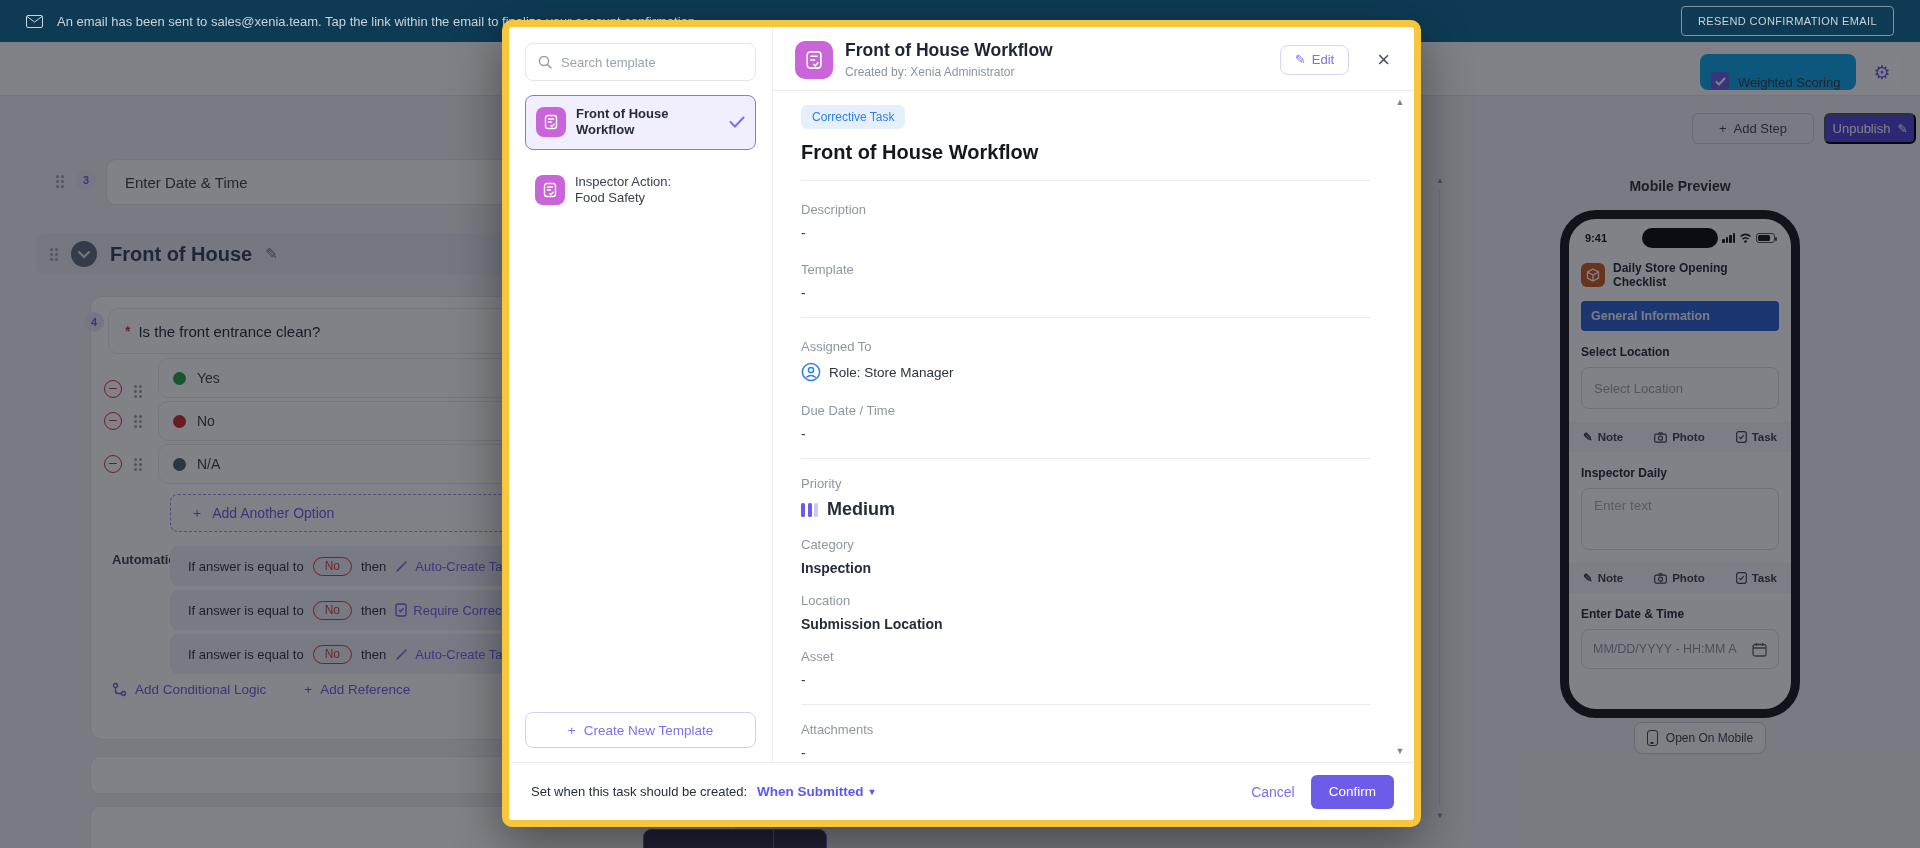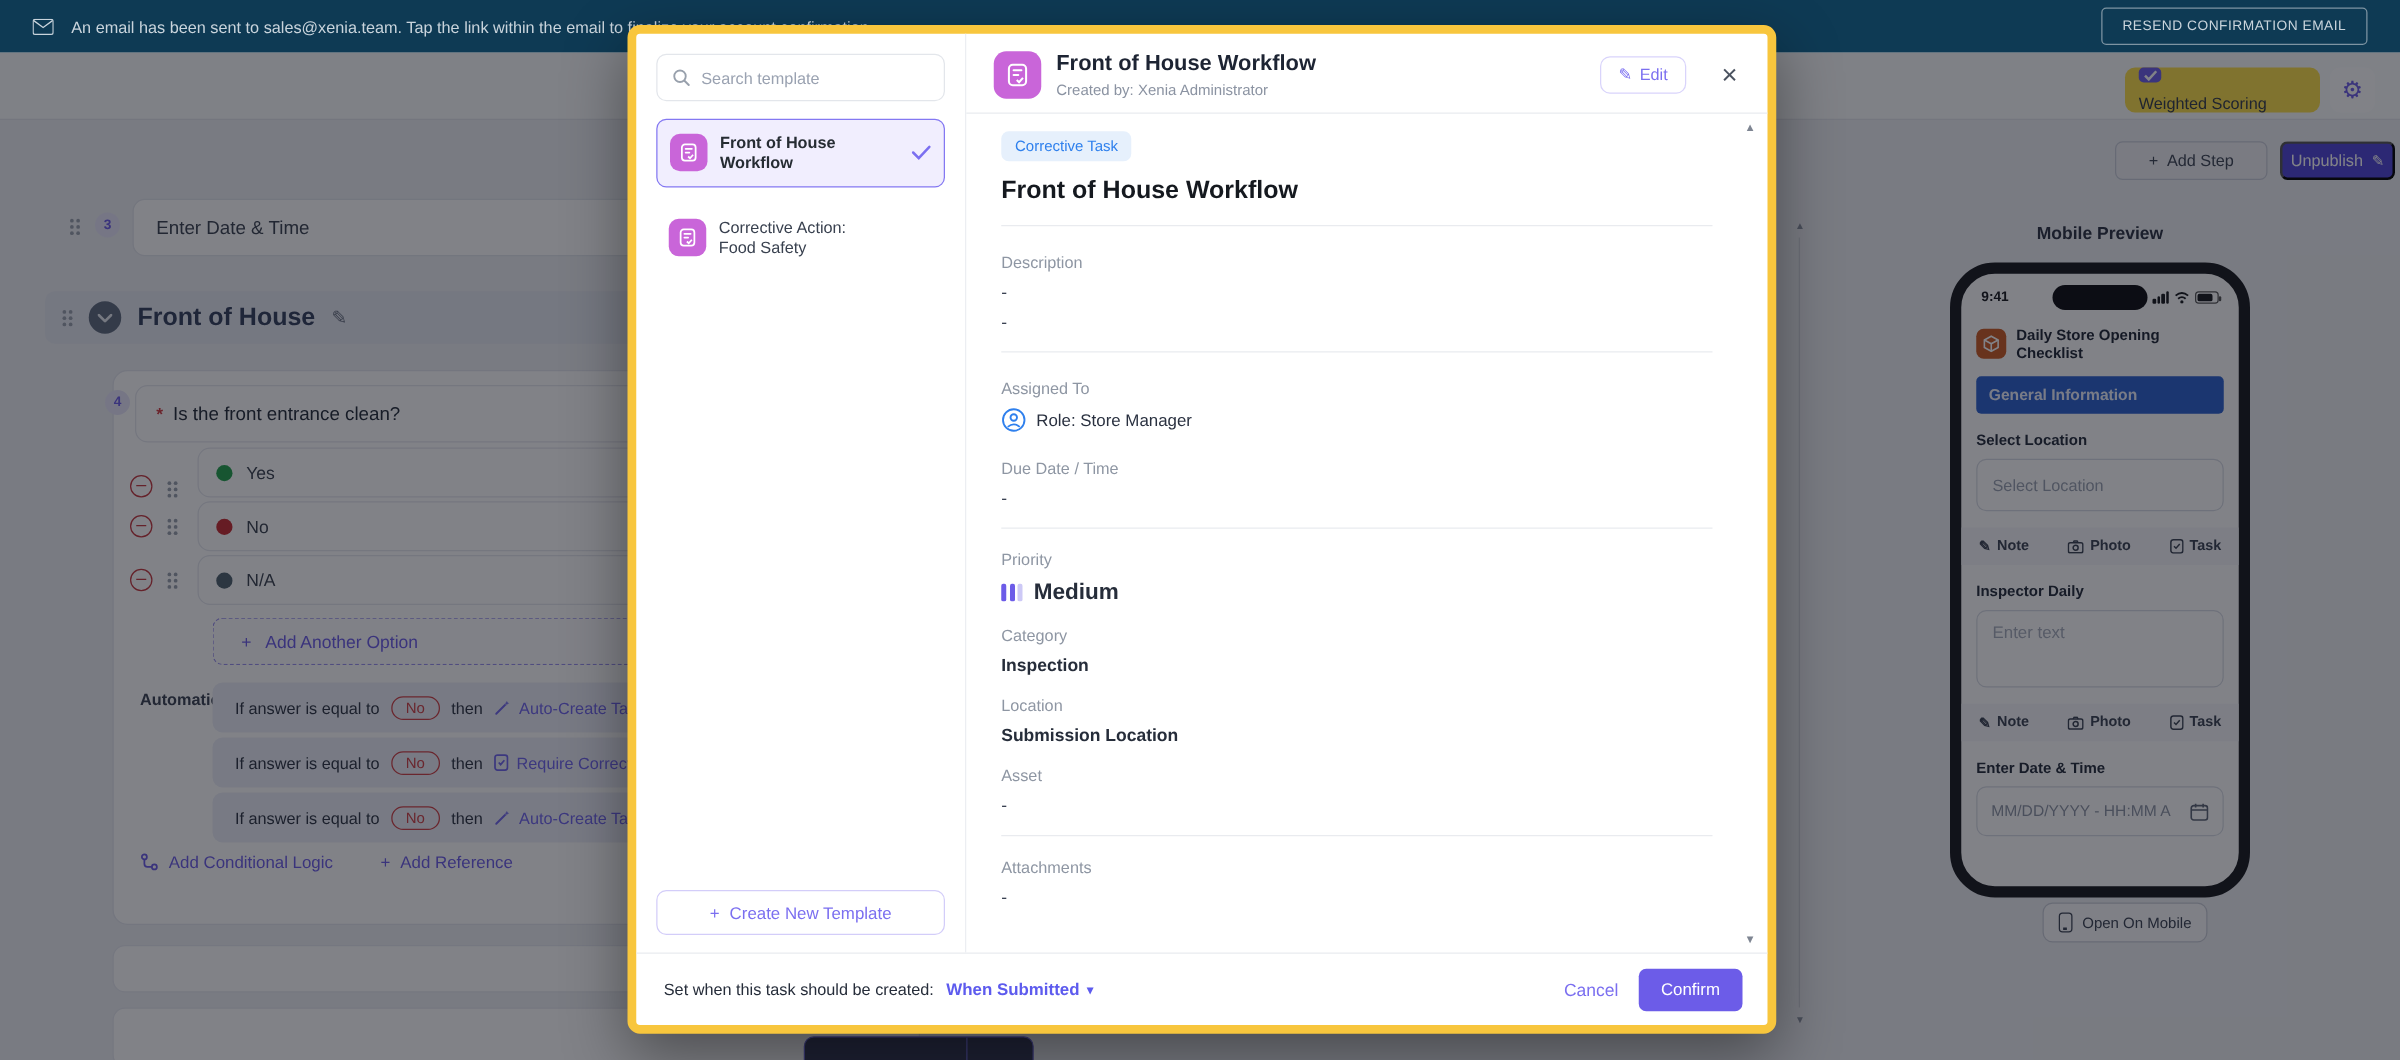--- a/index.html
+++ b/index.html
@@ -12,22 +12,22 @@
   .banner { position:absolute; top:0; left:0; right:0; height:42px; background:#0e3a54;
     display:flex; align-items:center; padding:0 26px; gap:14px; z-index:1; }
   .banner-msg { color:#c9d4dc; font-size:13px; }
   .resend-btn { margin-left:auto; height:30px; padding:0 16px; border:1px solid #7e94a2; border-radius:4px;
     background:transparent; color:#c9d4dc; font-size:11px; letter-spacing:.4px; cursor:pointer; }
   
   .app-header { position:absolute; top:42px; left:0; right:0; height:54px; background:#fbfcfd; border-bottom:1px solid #e3e6ec; }
   .back { position:absolute; left:28px; top:14px; display:flex; align-items:center; gap:10px;
     font-size:15px; font-weight:bold; color:#222b38; cursor:pointer; height:26px; }
   .back-arrow { font-size:18px; line-height:1; }
-  .ws-card { position:absolute; top:54px; left:1700px; width:156px; height:36px; background:#fde047; border-radius:8px;
-    display:flex; align-items:flex-start; gap:9px; padding:0 11px;flex-direction:column; }
+  .ws-card { position:absolute; top:54px; left:1700px; width:156px; height:36px; background:#0ea5e9; border-radius:8px;
+    display:flex; align-items:flex-end; gap:9px; padding:0 11px; }
   .checkbox { width:18px; height:18px; border-radius:4px; background:#6c5ce8; display:flex; align-items:center; justify-content:center; cursor:pointer; }
   .ws-label { font-size:13px; color:#333b49; }
   .gear-btn { position:absolute; top:54px; left:1864px; width:36px; height:36px; background:#fff; border-radius:8px;
     color:#6c5ce8; font-size:19px; display:flex; align-items:center; justify-content:center; cursor:pointer; }
   .add-step-btn { position:absolute; top:113px; left:1692px; width:122px; height:31px; border:1px solid #c9cdd9; border-radius:6px;
     color:#3e4655; font-size:13px; background:#f0f1f5; display:flex; align-items:center; justify-content:center; gap:7px; cursor:pointer; }
   .unpublish-btn { position:absolute; top:113px; left:1824px; width:92px; height:31px; background:#4e43d8; border-radius:6px;
     color:#fff; font-size:13px; display:flex; align-items:center; justify-content:center; gap:7px; cursor:pointer; }
   .unpublish-btn .pen { font-size:12px; }
   
@@ -465,21 +465,21 @@
           </svg>
         </div>
         <div class="tpl-item">
           <span class="tpl-icon">
             <svg width="16" height="16" viewBox="0 0 16 16">
               <rect x="2.5" y="1.5" width="11" height="13" rx="2.5" fill="none" stroke="#fff" stroke-width="1.4"></rect>
               <path d="M5.5 5 L10.5 5 M5.5 8 L8.5 8" stroke="#fff" stroke-width="1.4" stroke-linecap="round"></path>
               <path d="M7.5 11.2 L9 12.6 L11.5 9.8" fill="none" stroke="#fff" stroke-width="1.4"></path>
             </svg>
           </span>
-          <span class="tpl-name">Corrective Action: Food Safety</span>
+          <span class="tpl-name">Inspector Action: Food Safety</span>
         </div>
         <button class="create-btn">
           <span>+</span>
           <span>Create New Template</span>
         </button>
       </div>
 
       <div class="modal-right">
         <div class="mr-header">
           <span class="mr-icon">
@@ -501,20 +501,21 @@
         </div>
         <div class="mr-divider"></div>
 
         <div class="mr-content">
           <span class="type-badge">Corrective Task</span>
           <div class="detail-title">Front of House Workflow</div>
           <div class="hr"></div>
 
           <div class="f-label">Description</div>
           <div class="f-value">-</div>
+          <div class="f-label">Template</div>
           <div class="f-value">-</div>
           <div class="hr"></div>
 
           <div class="f-label">Assigned To</div>
           <div class="role-row">
             <svg width="20" height="20" viewBox="0 0 20 20">
               <circle cx="10" cy="10" r="8.6" fill="none" stroke="#2f80ed" stroke-width="1.5"></circle>
               <circle cx="10" cy="8" r="2.6" fill="none" stroke="#2f80ed" stroke-width="1.5"></circle>
               <path d="M5.2 15.5 Q10 11.5 14.8 15.5" fill="none" stroke="#2f80ed" stroke-width="1.5"></path>
             </svg>

